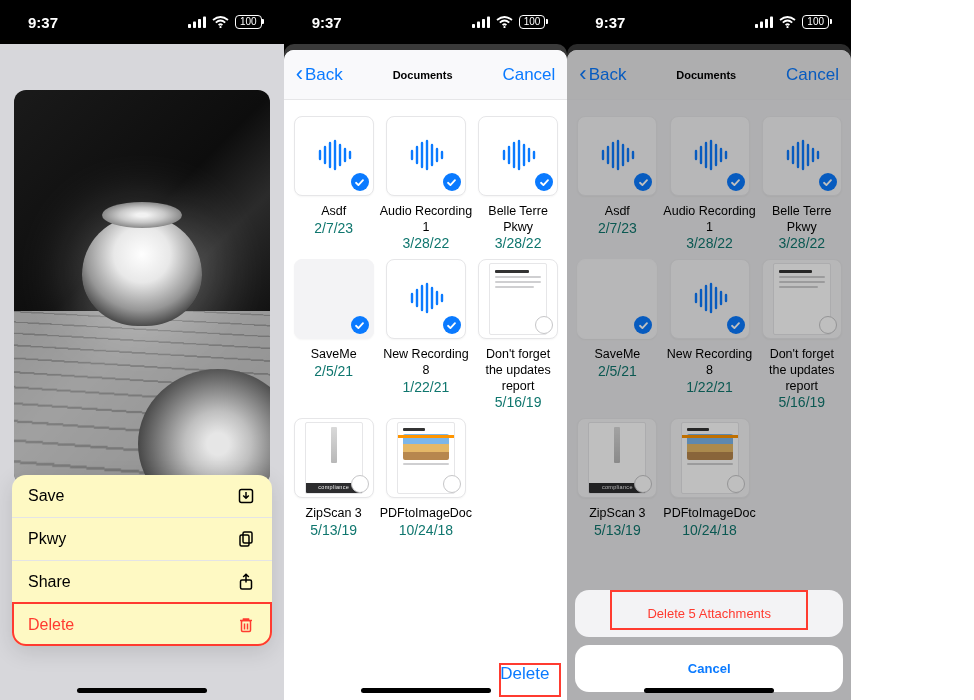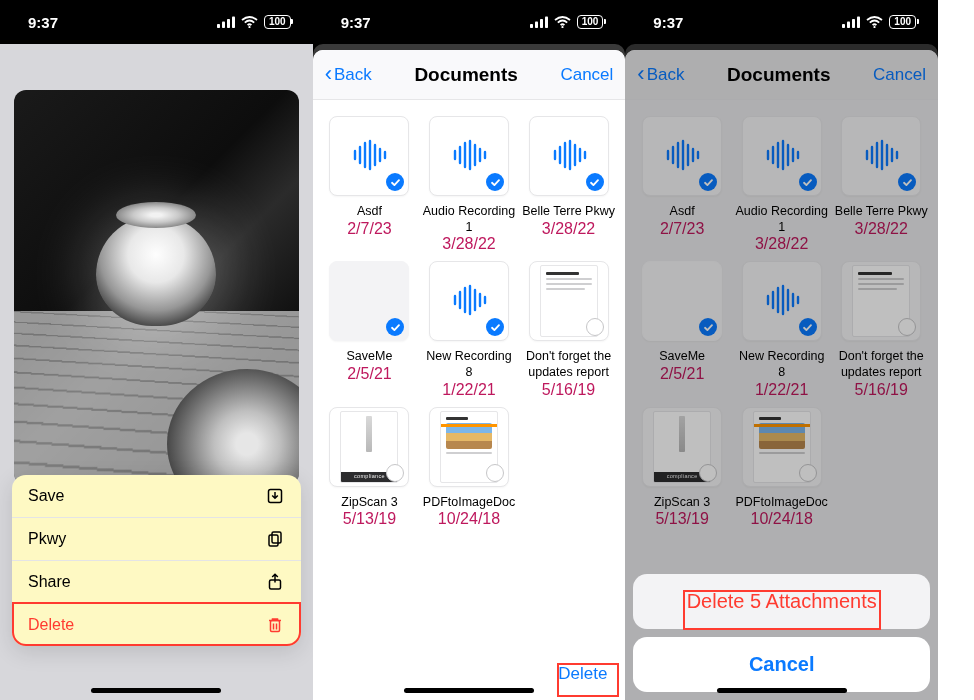--- a/index.html
+++ b/index.html
@@ -3,21 +3,21 @@
 <meta charset="utf-8">
 <style>
   * { box-sizing: border-box; margin: 0; padding: 0; }
   body {
     font-family: -apple-system, BlinkMacSystemFont, "Segoe UI", Helvetica, Arial, sans-serif;
     background: #fff;
     width: 974px;
     height: 700px;
     overflow: hidden;
   }
-  .container { display: flex; width: 938px; height: 700px; }
+  .container { display: flex; width: 851px; height: 700px; }
   .screen {
     width: 324.666px;
     height: 700px;
     background: #000;
     position: relative;
     overflow: hidden;
   }
   .status-bar {
     height: 44px;
     display: flex;
@@ -30,21 +30,21 @@
     background: #000;
     position: relative;
     z-index: 100;
   }
   .status-right { display: flex; align-items: center; gap: 6px; }
   .battery {
     border: 1.5px solid #fff;
     border-radius: 4px;
     font-size: 10px;
     padding: 1px 4px;
-    font-weight: 700;
+    font-weight: 400;
     line-height: 1;
     position: relative;
     text-align: right;
   }
   .battery::after {
     content:"";
     position:absolute;
     right:-3.5px; top:3px;
     width:2px; height:5px;
     background:#fff;
@@ -175,21 +175,21 @@
   }
   .nav {
     height:50px;
     display:flex;
     align-items:center;
     justify-content:space-between;
     padding:0 12px;
     border-bottom:1px solid #e6e6e8;
     background:#f9f9fb;
   }
-  .nav-title { font-size:19px; font-weight:600; color:#000; }
+  .nav-title { font-size:11px; font-weight:600; color:#000; }
   .nav-btn { font-size:17px; color:#0a7aff; display:flex; align-items:center; gap:2px; }
   .nav-btn .chev { font-size:22px; line-height:1; margin-top:-2px; }
   .doc-grid {
     display:grid;
     grid-template-columns:repeat(3,1fr);
     gap:8px 6px;
     padding:16px 10px 10px;
     height: calc(100% - 50px);
     align-content:start;
     background:#fff;
@@ -217,21 +217,21 @@
   .check svg { width:11px; height:11px; }
   .nocheck {
     position:absolute;
     right:4px; bottom:4px;
     width:18px; height:18px;
     border-radius:50%;
     border:1.5px solid #c6c6c8;
     background:#fff;
   }
   .doc-name { font-size:12.5px; color:#000; line-height:1.25; }
-  .doc-date { font-size:16px; color:#be185d; }
+  .doc-date { font-size:14px; color:#0f766e; }
 
   .audio-wave svg { width:40px; height:40px; }
   .doc-page {
     width:58px; height:72px;
     background:#fff;
     border:1px solid #e6e6e8;
     border-radius:2px;
     position:relative;
     overflow:hidden;
   }
@@ -275,21 +275,21 @@
   }
   .action-block {
     background:#f3f3f5;
     border-radius:14px;
     overflow:hidden;
     margin-bottom:8px;
   }
   .action-item {
     padding:16px 10px;
     text-align:center;
-    font-size:20px;
+    font-size:13px;
   }
   .action-item.danger { color:#ff3b30; }
   .action-item.cancel { color:#0a7aff; font-weight:600; background:#fff; border-radius:14px; }
   .hi3 {
     position:absolute;
     left:50%; transform:translateX(-50%);
     bottom:70px;
     width:198px; height:40px;
     border:2px solid #ff3b30;
     pointer-events:none;

